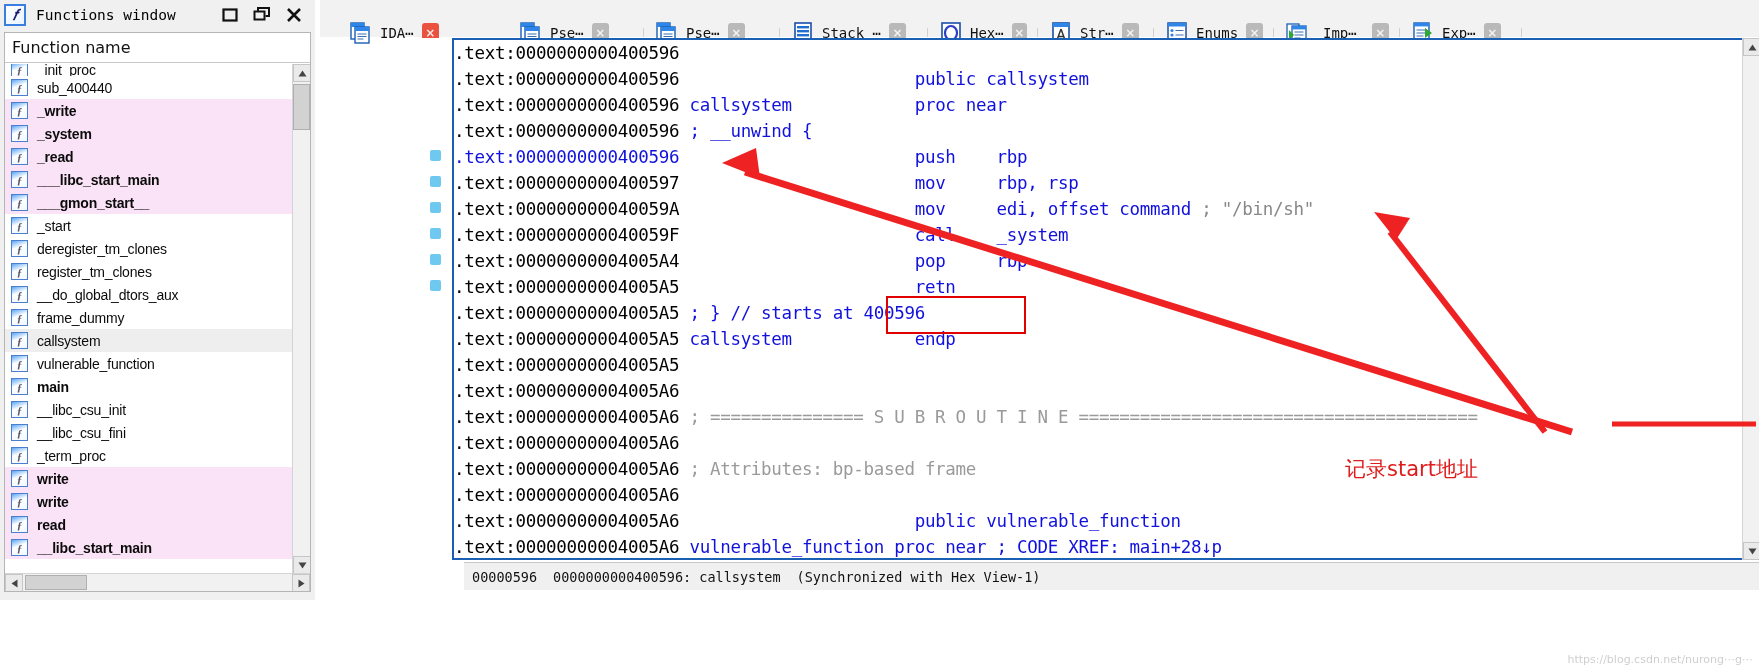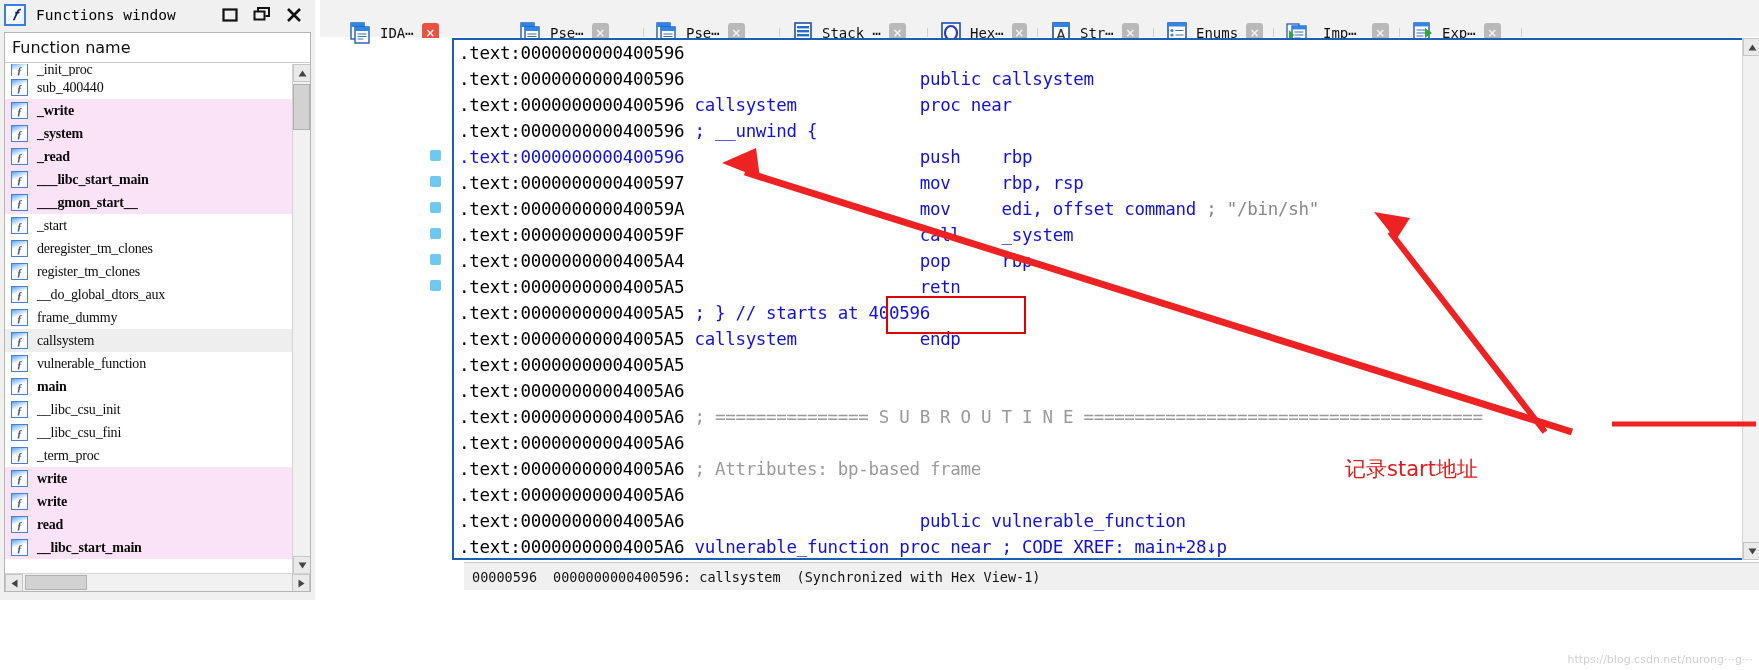--- a/index.html
+++ b/index.html
@@ -105,21 +105,21 @@
     background: linear-gradient(160deg,#5ba6f7 0%, #ffffff 42%, #f2f8ff 100%);
     display: flex; align-items: center; justify-content: center;
     font-family: "Liberation Serif", serif;
     font-style: italic; font-weight: bold;
     font-size: 11px; color: #555a66;
     box-sizing: border-box;
     margin-right: 9px;
     flex: 0 0 auto;
   }
   .fn-name {
-    font-family: Liberation Serif, serif;
+    font-family: Liberation Sans, sans-serif;
     font-size: 14px;
     color: #0b0b0b;
     letter-spacing: -0.2px;
   }
   .fn-row.bold .fn-name { font-weight: bold; }
   .fn-row.clip { overflow: hidden; }
 
   
   .fw-vscroll {
     position: absolute;
@@ -229,21 +229,20 @@
     background: #6ec8ef;
     border-radius: 2px;
     left: 430px;
   }
   .code-line {
     height: 26px;
     line-height: 26px;
     white-space: pre;
     font-family: "DejaVu Sans Mono", monospace;
     font-size: 17.5px;
-    padding-left: 5px;
     color: #000;
     letter-spacing: -0.3px;
   }
   .addr { color: #000; }
   .blue { color: #1111dd; }
   .gray { color: #888888; }
   .softgray { color: #9a9a9a; }
 
   
   #disasm-vscroll {

